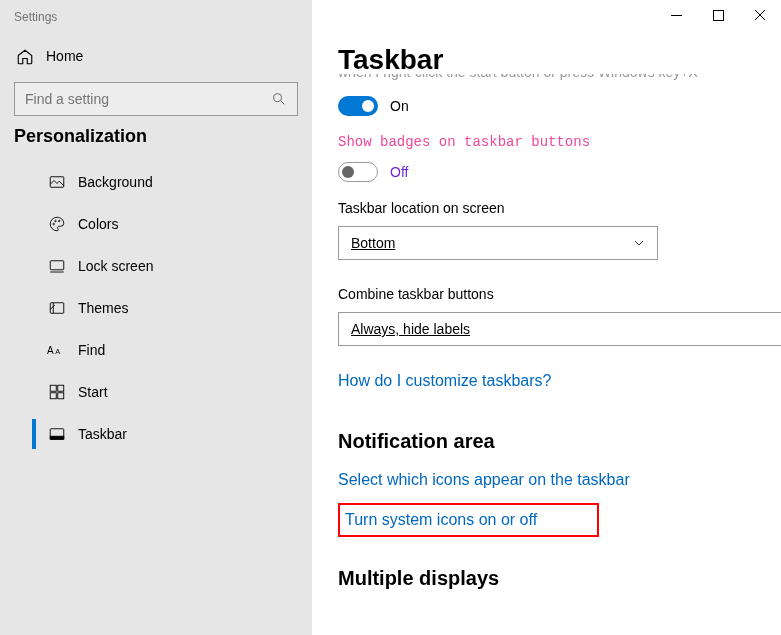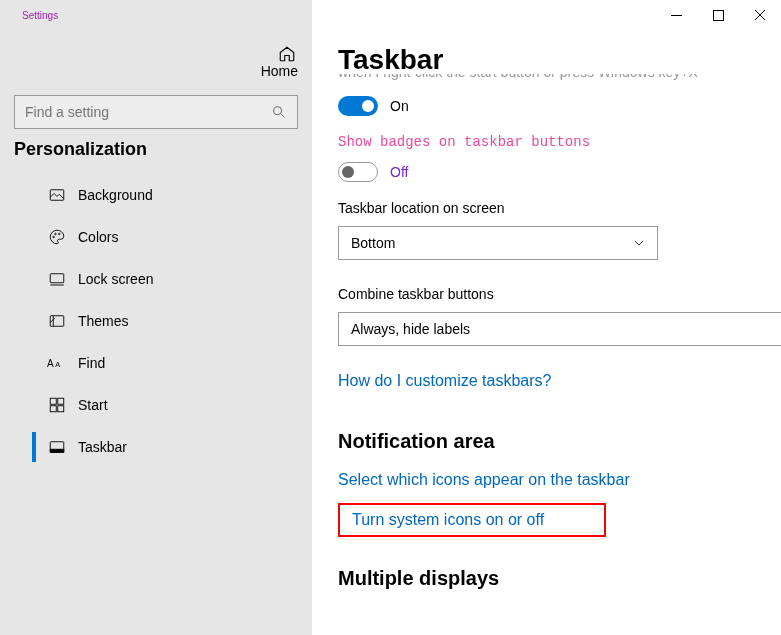--- a/index.html
+++ b/index.html
@@ -1,21 +1,21 @@
 <!DOCTYPE html>
 <html><head>
   <meta charset="utf-8">
   <style>
     * { margin: 0; padding: 0; box-sizing: border-box; font-family: 'Segoe UI', Tahoma, sans-serif; }
     body { width: 781px; height: 635px; background: #fff; display: flex; overflow: hidden; }
 
     .sidebar { width: 312px; background: #e6e6e6; display: flex; flex-direction: column; padding-top: 0; }
-    .titlebar-left { font-size: 10px; padding: 10px 22px 16px; color: #a21caf; }
-
-    .home-row { display: flex; align-items: flex-end; padding: 8px 14px 16px; cursor: pointer; flex-direction: column; }
+    .titlebar-left { font-size: 12px; padding: 10px 14px 16px; color: #737373; }
+
+    .home-row { display: flex; align-items: flex-start; padding: 8px 14px 16px; cursor: pointer; }
     .home-row .icon { width: 22px; display: flex; justify-content: center; }
     .home-row .label { font-size: 14px; margin-left: 10px; }
 
     .search-box { margin: 0 14px 10px; height: 34px; border: 1px solid #999; background: #ededed; display: flex; align-items: center; padding: 0 10px; }
     .search-box input { flex: 1; border: none; background: transparent; outline: none; font-size: 14px; color: #666; }
     .search-box .sicon { color: #666; }
 
     .section-title { font-size: 18px; font-weight: 600; padding: 0 14px 14px; }
 
     .nav { flex: 1; margin-left: 32px; }
@@ -40,28 +40,28 @@
     .toggle.on { background: #0078d4; }
     .toggle.on .knob { background: #fff; right: 4px; }
     .toggle.off { background: #fff; border: 1px solid #999; }
     .toggle.off .knob { background: #666; left: 3px; top: 3px; }
     .toggle-label { font-size: 14px; }
     .toggle-label.dim { color: #6d28d9; }
 
     .field-label { font-size: 14px; margin-bottom: 10px; }
     .field-label.dim { color: #ec4899; font-family: Liberation Mono, monospace; }
 
-    .select-box { width: 320px; height: 34px; border: 1px solid #999; display: flex; align-items: center; justify-content: space-between; padding: 0 12px; margin-bottom: 26px; font-size: 14px; cursor: pointer; }
+    .select-box { width: 320px; height: 34px; border: 1px solid #999; display: flex; align-items: center; justify-content: space-between; padding: 0 12px; margin-bottom: 26px; font-size: 14px; cursor: pointer; text-decoration: underline; }
     .select-box.wide { width: 100%; border-right: none; }
 
     .link { color: #0067c0; font-size: 16px; cursor: pointer; display: inline-block; margin-bottom: 10px; }
 
     .section-header { font-size: 20px; font-weight: 600; margin: 30px 0 18px; }
 
-    .highlighted-box { border: 2px solid #ff0000; padding: 6px 60px 6px 12px; display: inline-block; margin-top: 4px; }
+    .highlighted-box { border: 2px solid #ff0000; padding: 6px 60px 6px 5px; display: inline-block; margin-top: 4px; }
 
     svg { display: block; }
   </style>
 </head>
 <body>
 
 <div class="sidebar">
   <div class="titlebar-left">Settings</div>
 
   <div class="home-row">

